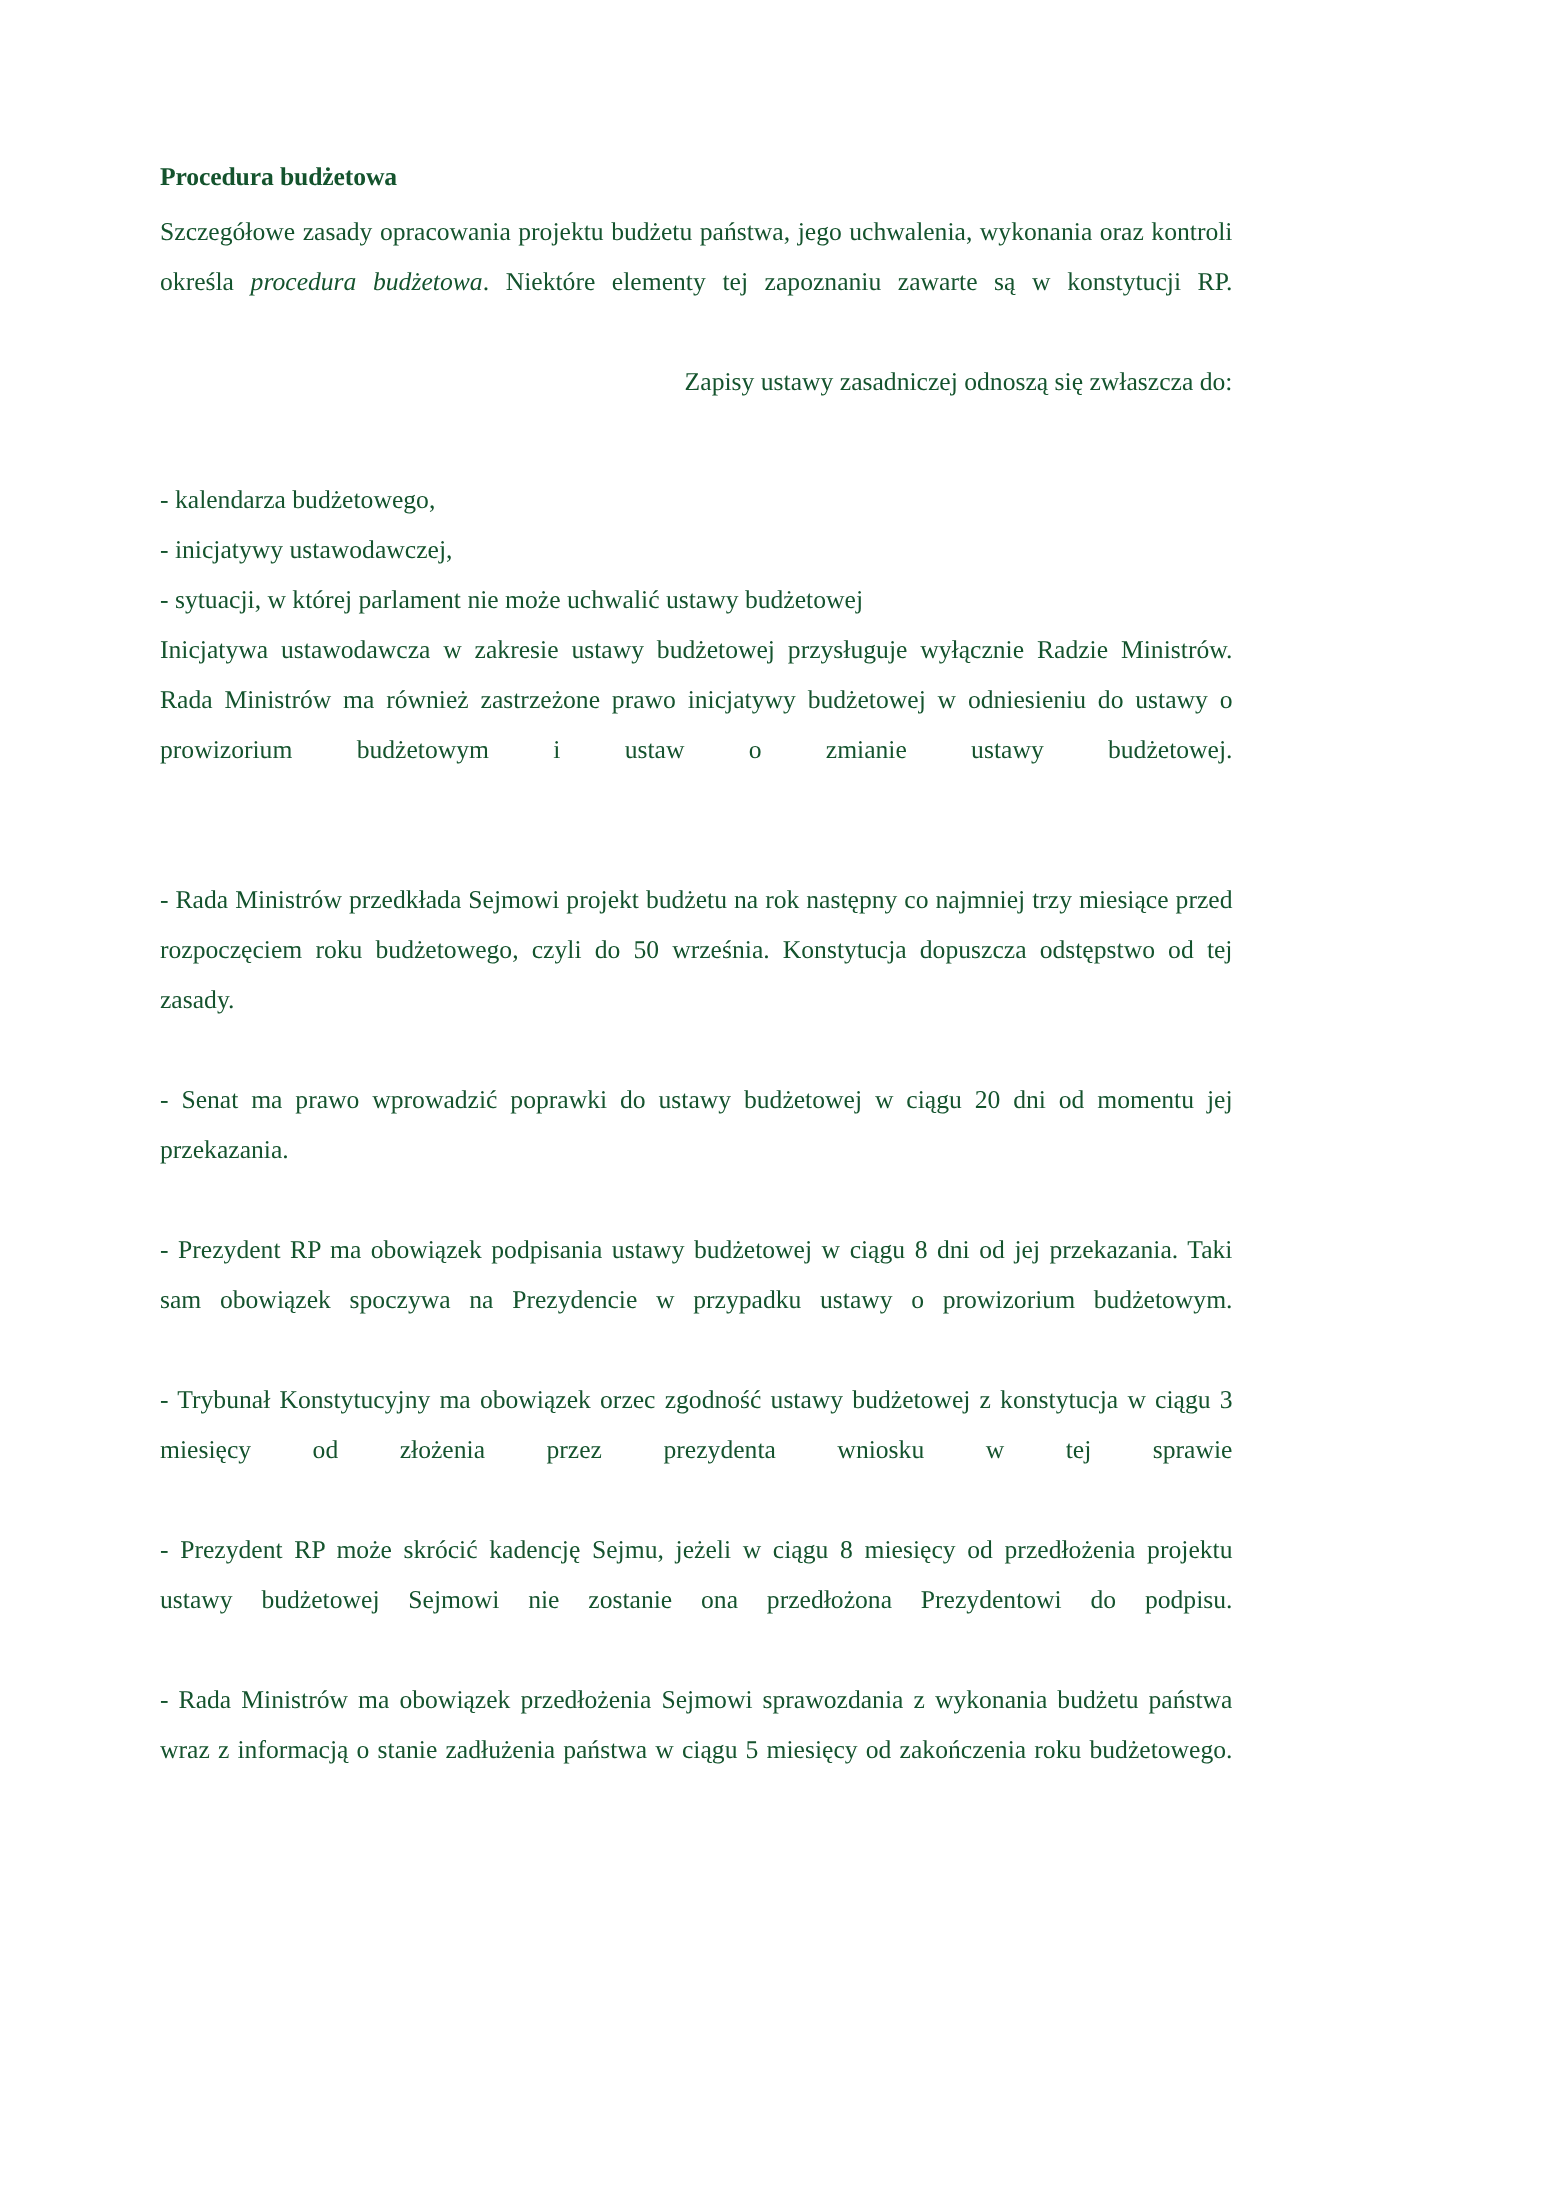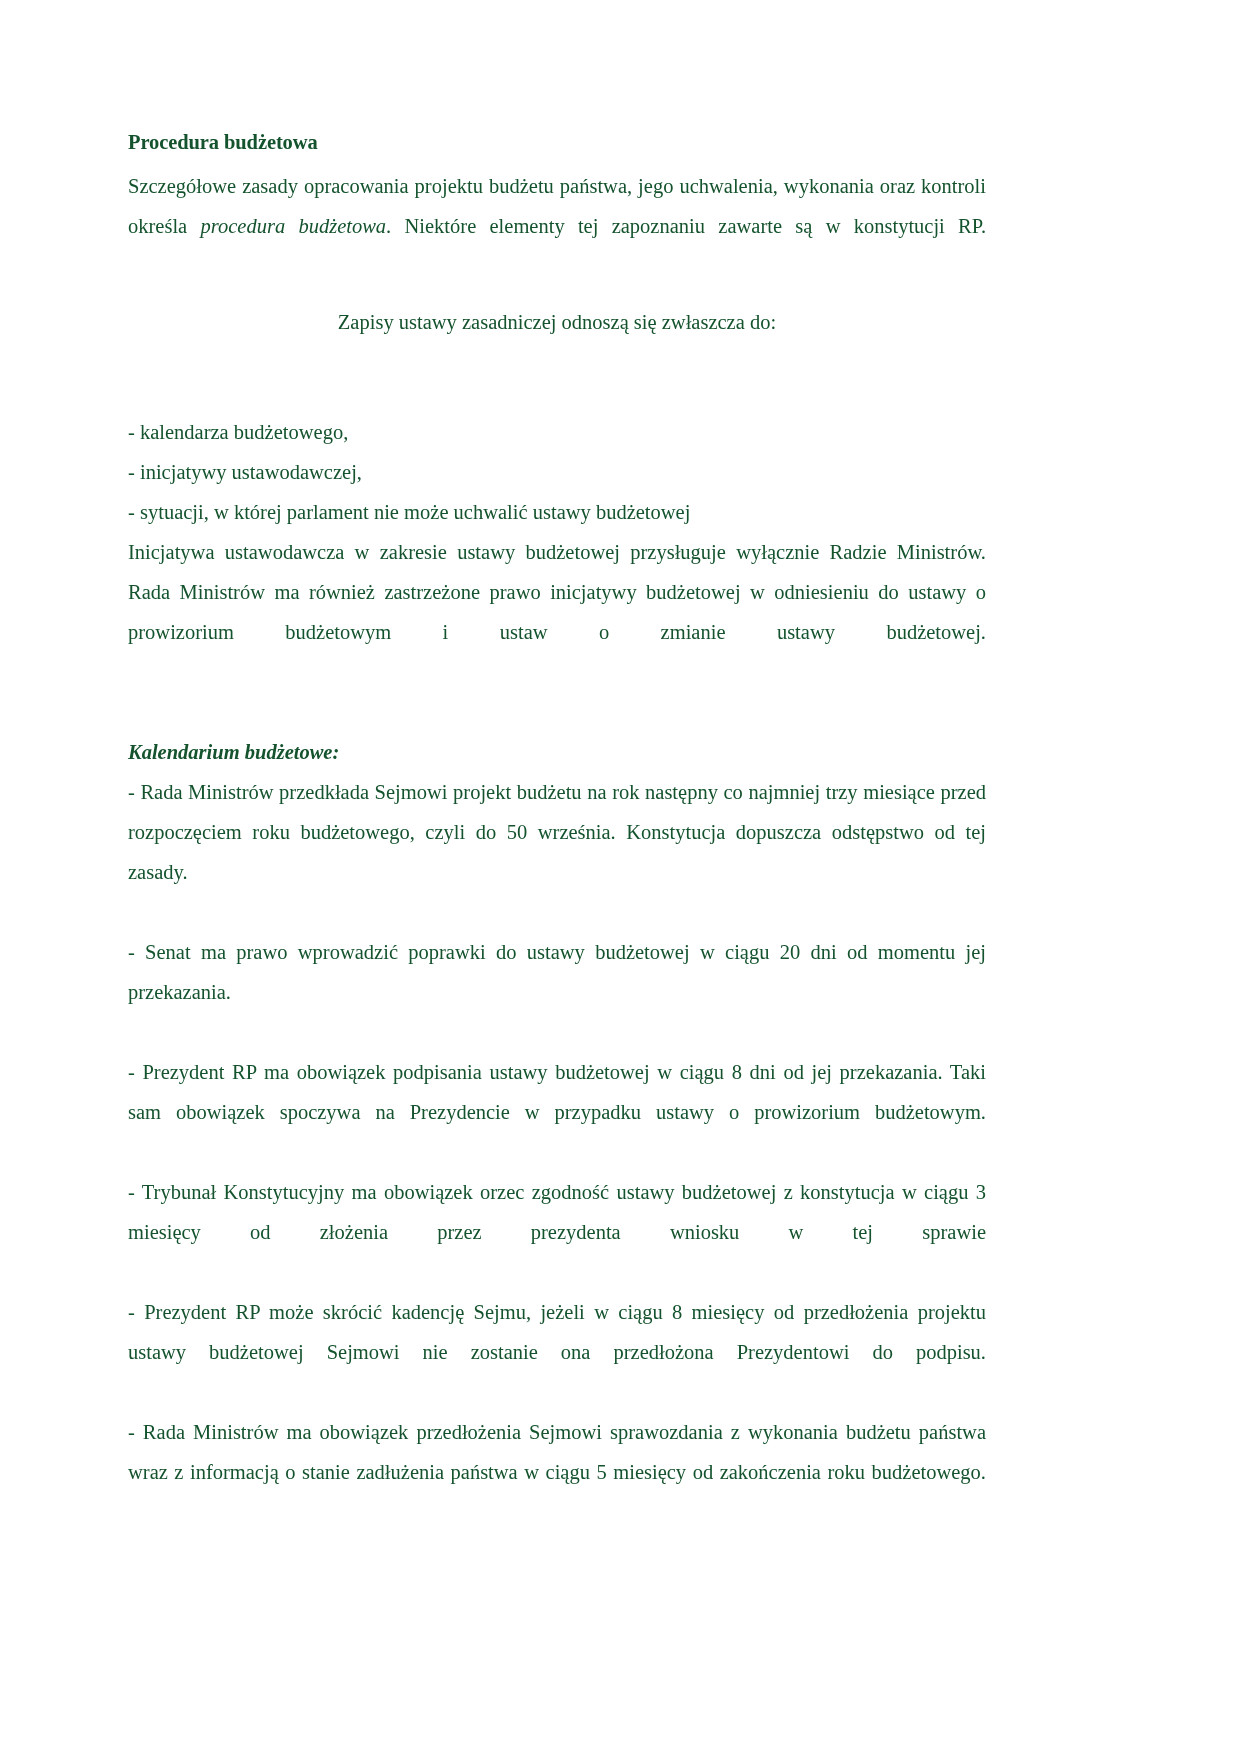--- a/index.html
+++ b/index.html
@@ -34,22 +34,22 @@
     line-height: 40px;
     margin: 0 0 4px 0;
     letter-spacing: -0.1px;
   }
   p.para {
     margin: 0;
     text-align: justify;
     text-justify: inter-word;
   }
   p.para-left {
-    margin: 16px;
-    text-align: center;
+    margin: 0;
+    text-align: right;
     font-family: Liberation Serif, serif;
   }
   p.bullet {
     margin: 0;
     text-align: left;
   }
   p.bullet-just {
     margin: 0;
     text-align: justify;
     text-justify: inter-word;
@@ -90,21 +90,20 @@
     <div class="spacer-lg"></div>
 
     <p class="bullet">- kalendarza budżetowego,</p>
     <p class="bullet">- inicjatywy ustawodawczej,</p>
     <p class="bullet">- sytuacji, w której parlament nie może uchwalić ustawy budżetowej</p>
 
     <p class="para">Inicjatywa ustawodawcza w zakresie ustawy budżetowej przysługuje wyłącznie Radzie Ministrów. Rada Ministrów ma również zastrzeżone prawo inicjatywy budżetowej w odniesieniu do ustawy o prowizorium budżetowym i ustaw o zmianie ustawy budżetowej.</p>
 
     <div class="spacer-md"></div>
 
-    <p class="subhead">Kalendarium budżetowe:</p>
 
     <p class="bullet-just">- Rada Ministrów przedkłada Sejmowi projekt budżetu na rok następny co najmniej trzy miesiące przed rozpoczęciem roku budżetowego, czyli do 50 września. Konstytucja dopuszcza odstępstwo od tej zasady.</p>
     <p class="bullet-just">- Senat ma prawo wprowadzić poprawki do ustawy budżetowej w ciągu 20 dni od momentu jej przekazania.</p>
     <p class="bullet-just">- Prezydent RP ma obowiązek podpisania ustawy budżetowej w ciągu 8 dni od jej przekazania. Taki sam obowiązek spoczywa na Prezydencie w przypadku ustawy o prowizorium budżetowym.</p>
     <p class="bullet-just">- Trybunał Konstytucyjny ma obowiązek orzec zgodność ustawy  budżetowej z konstytucja w ciągu 3 miesięcy od złożenia przez prezydenta wniosku w tej sprawie</p>
     <p class="bullet-just">- Prezydent RP może skrócić kadencję Sejmu, jeżeli w ciągu 8 miesięcy od przedłożenia projektu ustawy budżetowej Sejmowi nie zostanie ona przedłożona Prezydentowi do podpisu.</p>
     <p class="bullet-just">- Rada Ministrów ma obowiązek przedłożenia Sejmowi sprawozdania z wykonania budżetu państwa wraz z informacją o stanie zadłużenia państwa w ciągu 5 miesięcy od zakończenia roku budżetowego.</p>
 
   </div>
 </div>

